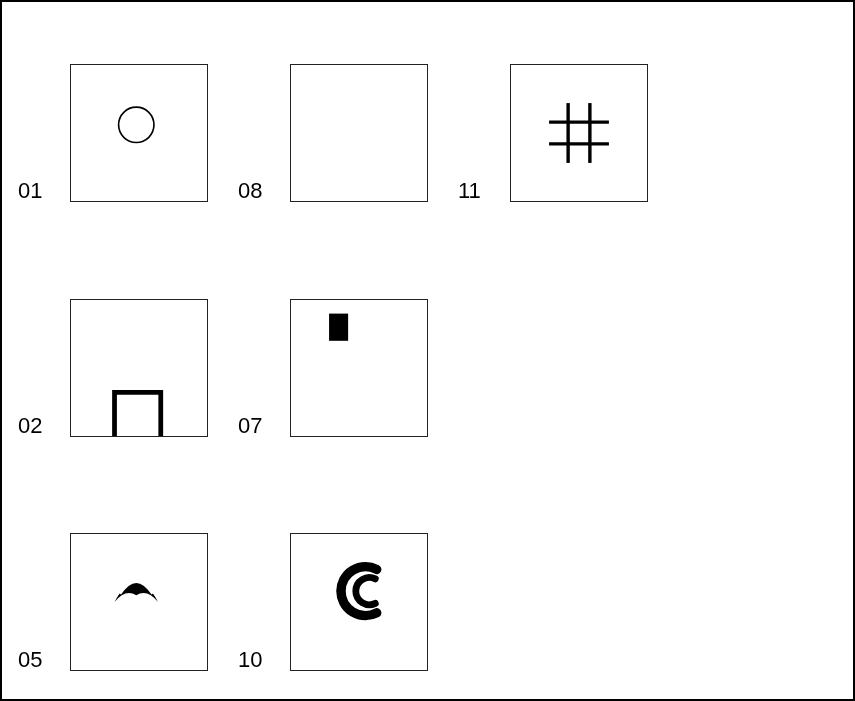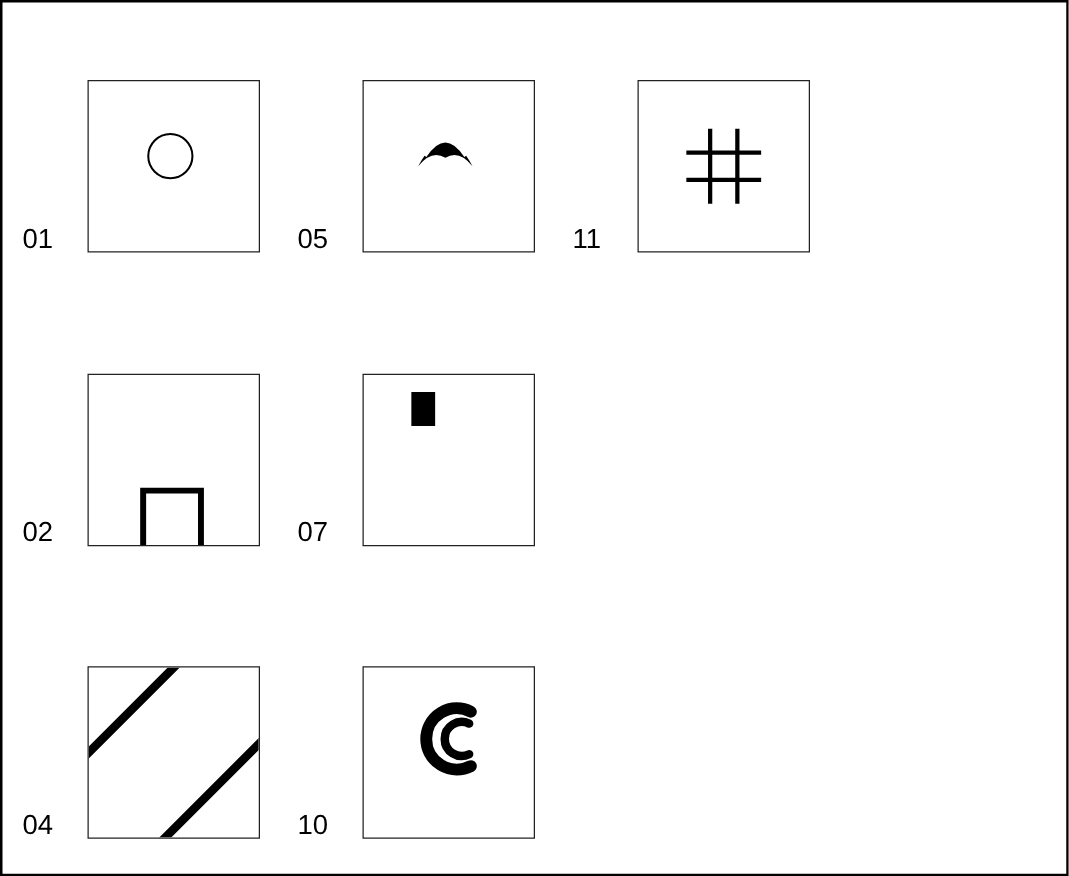--- a/index.html
+++ b/index.html
@@ -74,42 +74,39 @@
     <div class="cell">
       <div class="label">02</div>
       <div class="tile">
         <svg viewBox="0 0 100 100">
           <path d="M32 100 L32 68 L66 68 L66 100" fill="none" stroke="#000" stroke-width="3.5" stroke-linecap="butt"></path>
         </svg>
       </div>
     </div>
 
 
-    <div class="cell">
-      <div class="label">04</div>
-      <div class="tile">
-        <svg viewBox="0 0 100 100">
-          <line x1="-5" y1="55" x2="55" y2="-5" stroke="#000" stroke-width="5"></line>
-          <line x1="40" y1="105" x2="105" y2="40" stroke="#000" stroke-width="5"></line>
-        </svg>
-      </div>
-    </div>
 
 
     <div class="cell">
       <div class="label">05</div>
       <div class="tile">
         <svg viewBox="0 0 100 100">
           <path d="M32 50 Q48 20 64 50 Q56 40 48 45 Q40 40 32 50 Z" fill="#000"></path>
           <path d="M36 44 Q48 26 60 44" fill="none" stroke="#fff" stroke-width="2"></path>
         </svg>
       </div>
     </div>
 
 
+    <div class="cell">
+      <div class="label">08</div>
+      <div class="tile">
+        <svg viewBox="0 0 100 100"></svg>
+      </div>
+    </div>
 
     <div class="cell">
       <div class="label">07</div>
       <div class="tile">
         <svg viewBox="0 0 100 100">
           <rect x="28" y="10" width="14" height="20" fill="#000"></rect>
         </svg>
       </div>
     </div>
 

